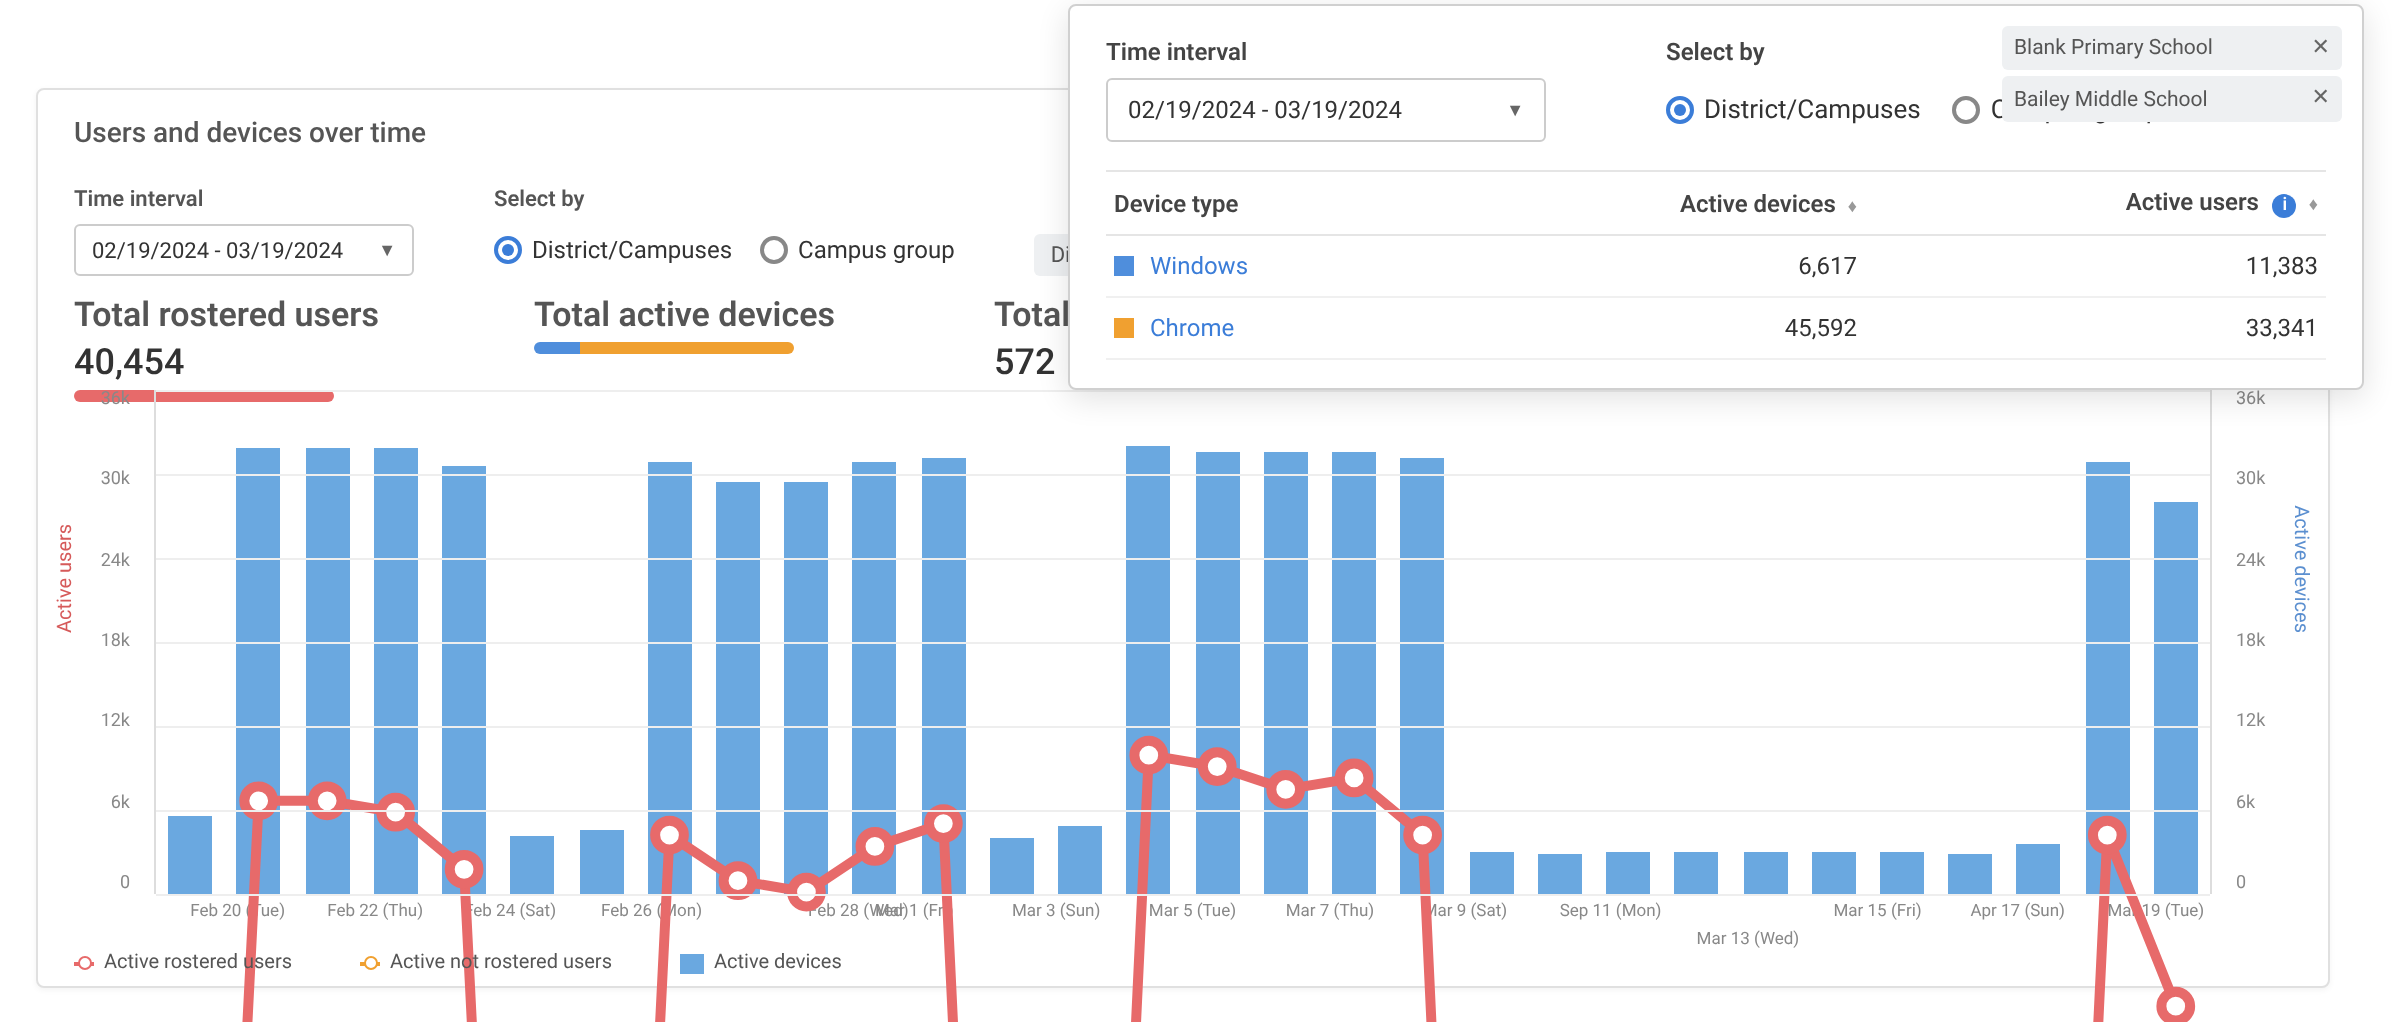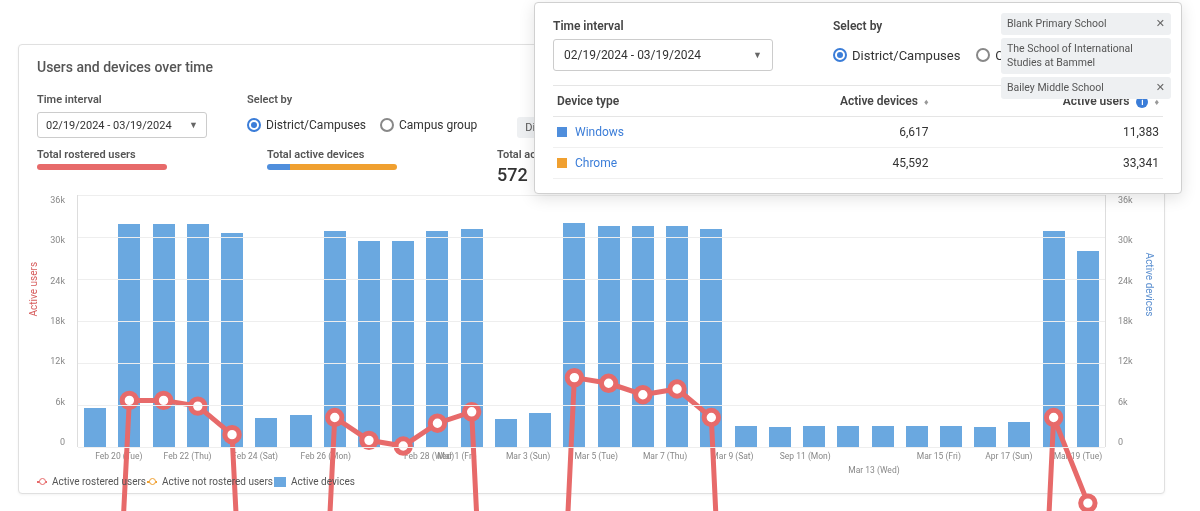--- a/index.html
+++ b/index.html
@@ -20,21 +20,21 @@
   .radio-item { display: flex; align-items: center; gap: 5px; cursor: pointer; }
   .radio-outer { width: 14px; height: 14px; border-radius: 50%; border: 2px solid #888; display: flex; align-items: center; justify-content: center; }
   .radio-outer.sel { border-color: #3b7dd8; }
   .radio-inner { width: 6px; height: 6px; border-radius: 50%; background: #3b7dd8; }
   
   .chip { display: inline-flex; align-items: center; gap: 6px; background: #eef0f2; border-radius: 3px; padding: 4px 8px; font-size: 11px; color: #555; margin-top: 2px; }
   .chip-x { font-size: 11px; color: #666; cursor: pointer; }
   
   .metrics-row { display: flex; gap: 60px; margin-bottom: 8px; }
   .metric { display: flex; flex-direction: column; gap: 3px; min-width: 170px; }
-  .metric-label { font-size: 11px; font-weight: 600; color: #555; }
+  .metric-label { font-size: 17px; font-weight: 600; color: #555; }
   .metric-value { font-size: 18px; font-weight: 500; color: #333; }
   .metric-bar { width: 130px; height: 6px; border-radius: 3px; }
   .bar-red { background: #e76a6a; }
   .bar-split { display: flex; overflow: hidden; }
   .bar-blue { background: #4f8edc; width: 18%; height: 6px; }
   .bar-orange { background: #f0a030; width: 82%; height: 6px; }
   
   
   .chart-wrap { position: absolute; left: 18px; right: 18px; bottom: 26px; top: 150px; }
   .y-label-left { position: absolute; left: -4px; top: 50%; transform: rotate(-90deg) translateX(20px); transform-origin: left center; font-size: 10px; color: #d65a5a; }
@@ -44,21 +44,21 @@
   
   .plot { position: absolute; left: 40px; right: 40px; top: 0; bottom: 20px; border-left: 1px solid #ddd; border-right: 1px solid #ddd; }
   .grid-line { position: absolute; left: 0; right: 0; border-top: 1px solid #eee; }
   .bars { position: absolute; left: 0; right: 0; top: 0; bottom: 0; display: flex; align-items: flex-end; justify-content: space-around; }
   .slot { flex: 1; display: flex; flex-direction: column; align-items: center; height: 100%; justify-content: flex-end; position: relative; }
   .bar { width: 22px; background: #6aa8e0; }
   .x-tick { position: absolute; top: 100%; font-size: 8.5px; color: #888; white-space: nowrap; margin-top: 4px; }
   
   .line-svg { position: absolute; left: 0; right: 0; top: 0; bottom: 0; pointer-events: none; }
   
-  .legend { position: absolute; left: 18px; bottom: 6px; display: flex; gap: 1px; font-size: 10px; color: #555; align-items: center; }
+  .legend { position: absolute; left: 18px; bottom: 6px; display: flex; gap: 34px; font-size: 10px; color: #555; align-items: center; }
   .leg-item { display: flex; align-items: center; gap: 5px; }
   .sw-dot { width: 10px; height: 2px; background: #e76a6a; position: relative; }
   .sw-dot::after { content: ""; width: 5px; height: 5px; border: 1px solid #e76a6a; background: #fff; border-radius: 50%; position: absolute; left: 2px; top: -2.5px; }
   .sw-dot.orange { background: #f0a030; }
   .sw-dot.orange::after { border-color: #f0a030; }
   .sw-bar { width: 12px; height: 10px; background: #6aa8e0; }
   
   
   .overlay { position: absolute; left: 534px; top: 2px; width: 648px; background: #fff; border: 1px solid #d0d0d0; border-radius: 4px; box-shadow: 0 4px 16px rgba(0,0,0,0.12); padding: 16px 18px 14px; z-index: 10; }
   .ov-row1 { display: flex; gap: 60px; margin-bottom: 14px; }
@@ -115,20 +115,21 @@
       <div class="chip">
         <span>District (all campuses)</span>
         <span class="chip-x">✕</span>
       </div>
     </div>
   </div>
 
   <div class="metrics-row">
     <div class="metric">
       <div class="metric-label">Total rostered users</div>
+      <div class="metric-value">40,454</div>
       <div class="metric-bar bar-red"></div>
     </div>
     <div class="metric">
       <div class="metric-label">Total active devices</div>
       <div class="metric-bar bar-split">
         <div class="bar-blue"></div>
           <div class="bar-orange"></div>
       </div>
     </div>
     <div class="metric">
@@ -381,23 +382,20 @@
       </div>
     </div>
   </div>
 
   <div class="ov-chips">
     <div class="ov-chip">
       <span>Blank Primary School</span>
       <span class="chip-x">✕</span>
     </div>
     <div class="ov-chip">
-      <span>The School of International Studies at Bammel</span>
-    </div>
-    <div class="ov-chip">
       <span>Bailey Middle School</span>
       <span class="chip-x">✕</span>
     </div>
   </div>
 
   <table class="ov-table">
     <thead>
       <tr>
         <th>Device type</th>
         <th class="r">

